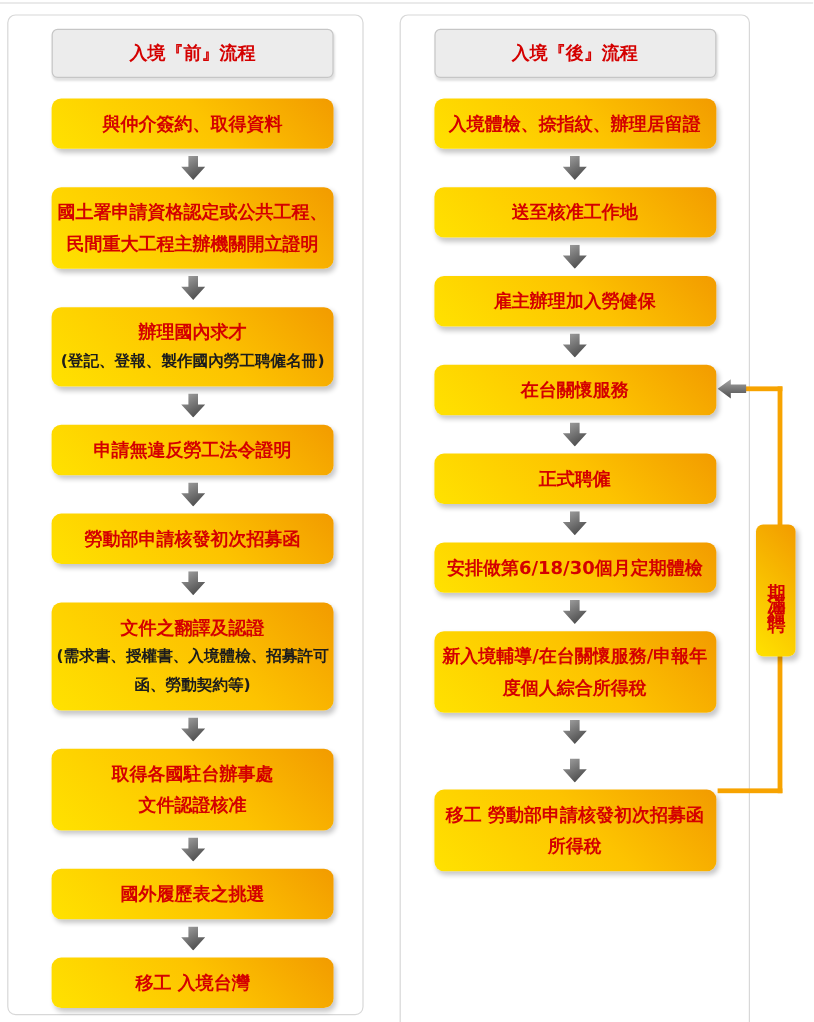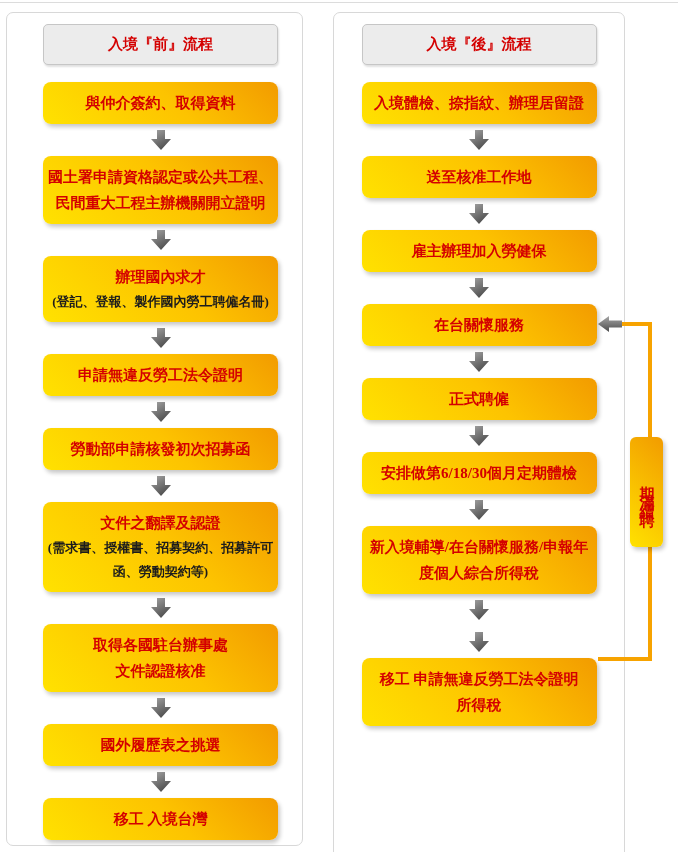--- a/index.html
+++ b/index.html
@@ -17,21 +17,20 @@
   .hdr{
     width:235px; min-height:41px; display:flex; align-items:center; justify-content:center;
     background:var(--header-bg); border:1px solid #c6c6c6; border-radius:5px;
     box-shadow:1px 2px 2px rgba(0,0,0,0.12);
     color:var(--red); font-weight:bold; font-size:15px; margin-bottom:17px;
   }
   .step{
     width:235px; padding:8px 4px; border-radius:8px; text-align:center;
     background:linear-gradient(45deg, var(--yellow) 0%, #fdc300 55%, var(--orange) 100%);
     box-shadow:2px 3px 4px rgba(0,0,0,0.22);
-    font-family:Liberation Serif, serif;
   }
   .label{color:var(--red); font-weight:bold; font-size:15px; line-height:26px; white-space:pre-line;}
   .sublabel{color:var(--dark); font-weight:bold; font-size:13px; line-height:24px; white-space:pre-line;}
   .down-arrow{height:20px; margin:6px 0; display:flex; align-items:center; justify-content:center;}
   
   .loop-line{position:absolute; background:var(--loop); z-index:1;}
   .loop-line-top{left:620px; top:322px; width:32px; height:4px;}
   .loop-line-vert{left:648px; top:322px; width:4px; height:339px;}
   .loop-line-bottom{left:598px; top:657px; width:54px; height:4px;}
   .loop-arrow{position:absolute; left:598px; top:315px; z-index:2; line-height:0;}
@@ -137,21 +136,21 @@
           <stop offset="0" stop-color="#a6a6a6"></stop>
                   <stop offset="1" stop-color="#4c4c4c"></stop>
         </linearGradient>
       </defs>
       <path d="M7 0 L15 0 L15 9 L21 9 L11 20 L1 9 L7 9 Z" fill="url(#lg-down)"></path>
     </svg>
   </div>
 
   <div class="step">
     <div class="label">文件之翻譯及認證</div>
-    <div class="sublabel">(需求書、授權書、招募契約、招募許可
+    <div class="sublabel">(需求書、授權書、入境體檢、招募許可
 函、勞動契約等)</div>
   </div>
 
   <div class="down-arrow">
     <svg width="22" height="20" viewBox="0 0 22 20">
       <defs>
         <linearGradient id="lg-down" x1="0" y1="0" x2="0.6" y2="1">
           <stop offset="0" stop-color="#a6a6a6"></stop>
                   <stop offset="1" stop-color="#4c4c4c"></stop>
         </linearGradient>
@@ -334,21 +333,21 @@
         <linearGradient id="lg-down" x1="0" y1="0" x2="0.6" y2="1">
           <stop offset="0" stop-color="#a6a6a6"></stop>
                   <stop offset="1" stop-color="#4c4c4c"></stop>
         </linearGradient>
       </defs>
       <path d="M7 0 L15 0 L15 9 L21 9 L11 20 L1 9 L7 9 Z" fill="url(#lg-down)"></path>
     </svg>
   </div>
 
   <div class="step">
-    <div class="label">移工 申請無違反勞工法令證明
+    <div class="label">移工 勞動部申請核發初次招募函
 所得稅</div>
 
   </div>
 </div>
     </div>
   </section>
 
   <div class="loop-line loop-line-top"></div>
   <div class="loop-line loop-line-vert"></div>
   <div class="loop-line loop-line-bottom"></div>

